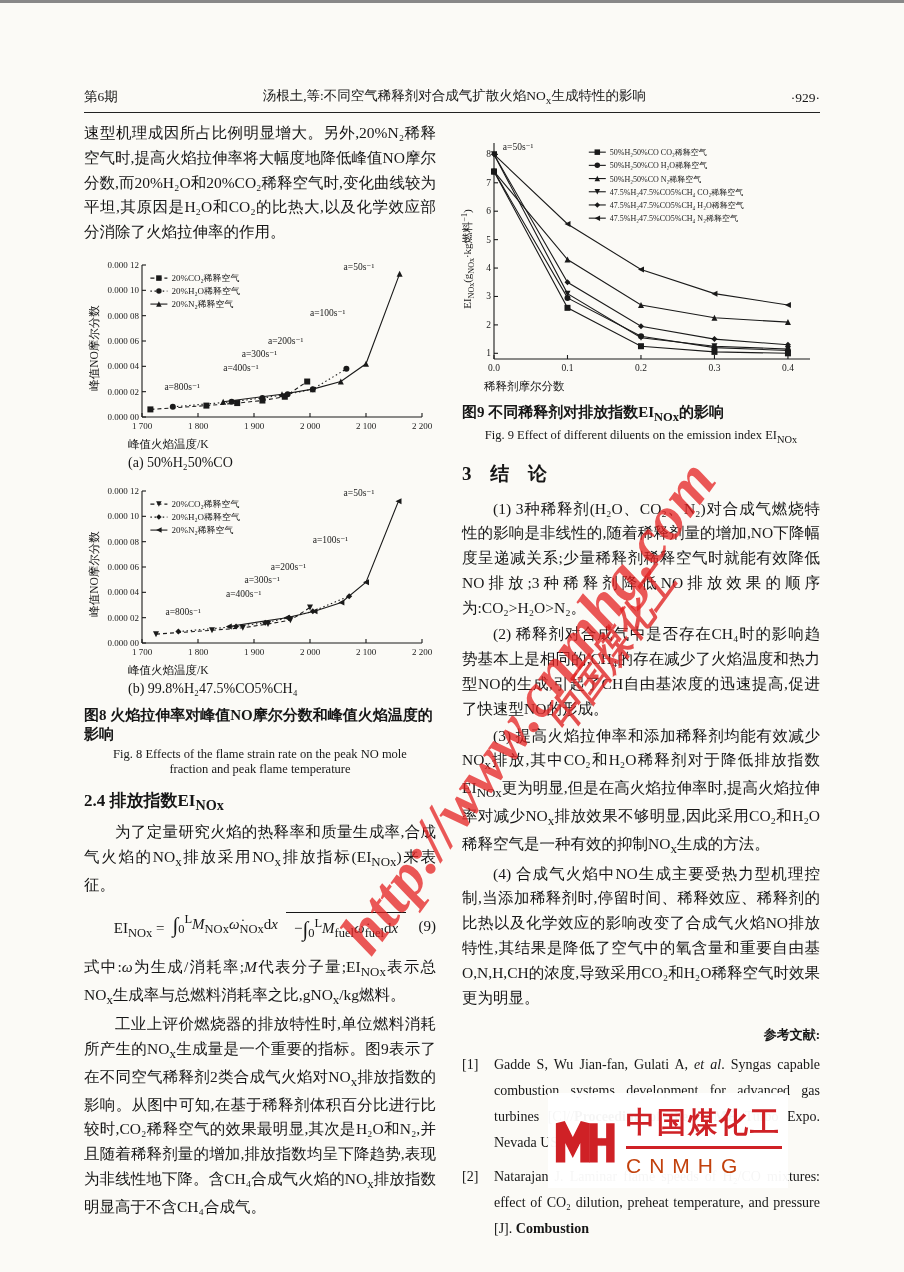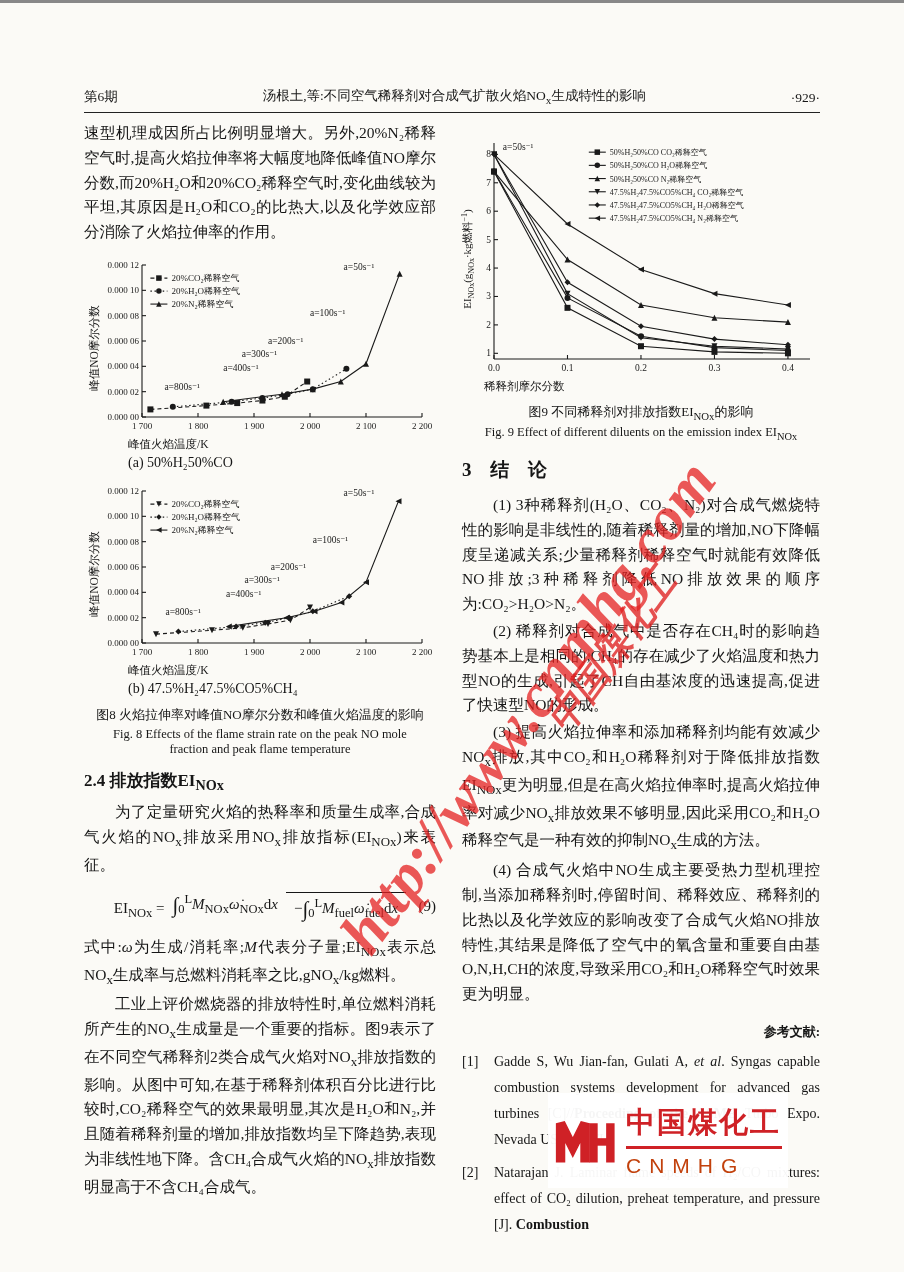--- a/index.html
+++ b/index.html
@@ -19,21 +19,21 @@
   .plot svg{display:block;}
   svg text{font-family:"Liberation Serif","DejaVu Serif",serif;}
   .ylab{position:absolute;left:10px;top:50%;transform:translate(-50%,-50%) rotate(-90deg);
         white-space:nowrap;font-size:11.5px;}
   .ylab9{left:6px;font-size:11px;}
   .ylab sub,.ylab sup{font-size:8px;}
   .xlab{text-align:left;font-size:11.5px;margin-top:-6px;}
   .xlab8{padding-left:44px;}
   .xlab9{padding-left:22px;}
   .subcap{font-size:14px;margin-top:3px;padding-left:44px;font-family:Liberation Serif, serif;}
-  .figcap-cn{text-align:center;font-size:13px;font-weight:normal;margin-top:9px;}
+  .figcap-cn{font-size:15px;font-weight:bold;margin-top:9px;}
   .figcap-en{text-align:center;font-size:12.5px;margin:3px 0 10px 0;padding:0 10px;}
   .sec-h{font-size:17px;font-weight:bold;margin:12px 0 6px 0;}
   .sec3-h{font-size:19px;font-weight:bold;letter-spacing:7px;margin:16px 0 10px 0;}
   .equation{position:relative;display:flex;align-items:flex-end;justify-content:center;
             margin:14px 0;font-size:15px;}
   .frac{display:inline-flex;flex-direction:row;align-items:center;}
   .frac .num{padding:0 8px 3px 8px;}
   .frac .den{border-top:1.2px solid #161616;padding:3px 8px 0 8px;}
   .int{font-size:21px;line-height:1;vertical-align:-3px;}
   .eqno{position:absolute;right:0;top:50%;transform:translateY(-50%);}
@@ -213,21 +213,21 @@
                 <line x1="66.4" y1="38.08" x2="83.4" y2="38.08" stroke="#1a1a1a" stroke-width="1.1" stroke-dasharray="1.5 2.6"></line>
                 <polygon points="74.9,35.33 77.65,38.08 74.9,40.83 72.15,38.08" fill="#1a1a1a"></polygon>
                 <text x="87.4" y="41.08" font-size="9" text-anchor="start" fill="#1a1a1a">20%H₂O稀释空气</text>
                 <line x1="66.4" y1="51.08" x2="83.4" y2="51.08" stroke="#1a1a1a" stroke-width="1.1"></line>
                 <polygon points="72.15,51.08 77.65,48.33 77.65,53.83" fill="#1a1a1a"></polygon>
                 <text x="87.4" y="54.08" font-size="9" text-anchor="start" fill="#1a1a1a">20%N₂稀释空气</text>
               </svg>
             </div>
         </div>
         <div class="xlab xlab8">峰值火焰温度/K</div>
-        <figcaption class="subcap">(b) 47.5%H₂47.5%CO5%CH₄</figcaption>
+        <figcaption class="subcap">(b) 99.8%H₂47.5%CO5%CH₄</figcaption>
       </figure>
 
       <div class="figcap-cn">图8  火焰拉伸率对峰值NO摩尔分数和峰值火焰温度的影响</div>
       <div class="figcap-en">Fig. 8  Effects of the flame strain rate on the peak NO mole fraction and peak flame temperature</div>
 
       <h3 class="sec-h">2.4  排放指数EI<sub>NOx</sub></h3>
       <p class="body-text">为了定量研究火焰的热释率和质量生成率,合成气火焰的NO<sub>x</sub>排放采用NO<sub>x</sub>排放指标(EI<sub>NOx</sub>)来表征。</p>
 
       <div class="equation">
         <span class="eq-lhs">EI<sub>NOx</sub> =</span>

